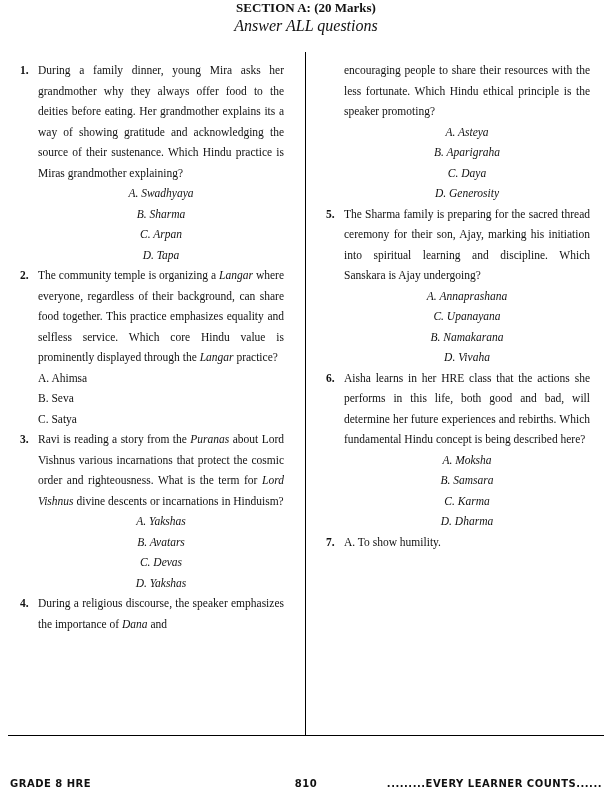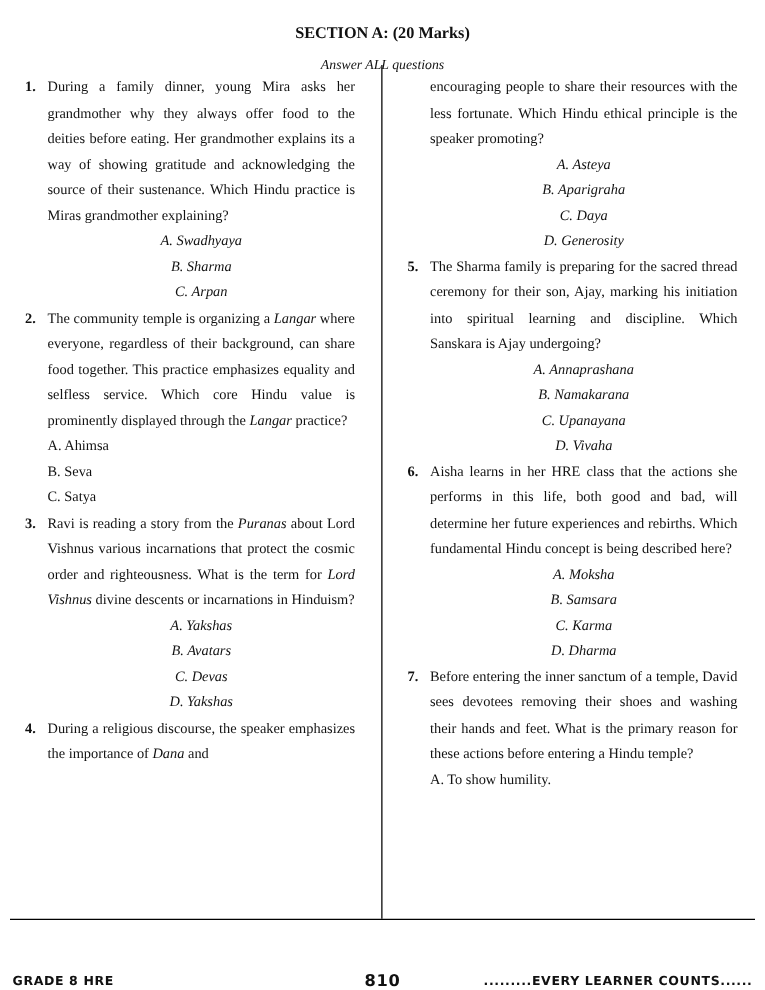--- a/index.html
+++ b/index.html
@@ -10,31 +10,30 @@
   .page {
     position: relative;
     width: 612px;
     height: 792px;
     background: #ffffff;
     font-family: "Liberation Serif", serif;
     color: #111111;
     overflow: hidden;
   }
   .header {
-    padding-top: 18px;
     text-align: center;
   }
   .title {
     font-weight: bold;
     font-size: 13px;
   }
   .subtitle {
     font-style: italic;
-    font-size: 11px;
-    margin-top: 12px;
+    font-size: 16px;
+    margin-top: 1px;
   }
   .columns {
     position: absolute;
     top: 52px;
     left: 0;
     right: 0;
     bottom: 57px;
     display: flex;
     overflow: hidden;
   }
@@ -95,21 +94,21 @@
     display: grid;
     grid-template-columns: 1fr auto 1fr;
     align-items: center;
     font-family: "DejaVu Sans", sans-serif;
     font-weight: 700;
     font-size: 10px;
     letter-spacing: 0.5px;
     margin-top: 32px;
   }
   .f-left { justify-self: start; }
-  .f-center { justify-self: center; font-size: 13px; }
+  .f-center { justify-self: center; font-size: 10px; }
   .f-right { justify-self: end; }
 </style>
 </head>
 <body>
 
 <div class="page">
 
   <div class="header">
     <div class="title">SECTION A: (20 Marks)</div>
     <div class="subtitle">Answer ALL questions</div>
@@ -117,20 +116,21 @@
 
   <div class="columns">
     <div class="column">
         <div class="question">
           <div class="qnum">1.</div>
           <div class="qbody">
             <div class="qtext"><span>During a family dinner, young Mira asks her grandmother why they always offer food to the deities before eating. Her grandmother explains its a way of showing gratitude and acknowledging the source of their sustenance. Which Hindu practice is Miras grandmother explaining?</span></div>
             <div class="option italic">A. Swadhyaya</div>
             <div class="option italic">B. Sharma</div>
             <div class="option italic">C. Arpan</div>
+            <div class="option italic">D. Tapa</div>
           </div>
         </div>
         <div class="question">
           <div class="qnum">2.</div>
           <div class="qbody">
             <div class="qtext"><span>The community temple is organizing a </span><span class="italic">Langar</span><span> where everyone, regardless of their background, can share food together. This practice emphasizes equality and selfless service. Which core Hindu value is prominently displayed through the </span><span class="italic">Langar</span><span> practice?</span></div>
             <div class="option">A. Ahimsa</div>
             <div class="option">B. Seva</div>
             <div class="option">C. Satya</div>
           </div>
@@ -161,39 +161,38 @@
             <div class="option italic">B. Aparigraha</div>
             <div class="option italic">C. Daya</div>
             <div class="option italic">D. Generosity</div>
           </div>
         </div>
         <div class="question">
           <div class="qnum">5.</div>
           <div class="qbody">
             <div class="qtext"><span>The Sharma family is preparing for the sacred thread ceremony for their son, Ajay, marking his initiation into spiritual learning and discipline. Which Sanskara is Ajay undergoing?</span></div>
             <div class="option italic">A. Annaprashana</div>
+            <div class="option italic">C. Upanayana</div>
             <div class="option italic">B. Namakarana</div>
-            <div class="option italic">C. Upanayana</div>
             <div class="option italic">D. Vivaha</div>
           </div>
         </div>
         <div class="question">
           <div class="qnum">6.</div>
           <div class="qbody">
             <div class="qtext"><span>Aisha learns in her HRE class that the actions she performs in this life, both good and bad, will determine her future experiences and rebirths. Which fundamental Hindu concept is being described here?</span></div>
             <div class="option italic">A. Moksha</div>
             <div class="option italic">B. Samsara</div>
             <div class="option italic">C. Karma</div>
             <div class="option italic">D. Dharma</div>
           </div>
         </div>
         <div class="question">
           <div class="qnum">7.</div>
           <div class="qbody">
-            <div class="qtext"><span>Before entering the inner sanctum of a temple, David sees devotees removing their shoes and washing their hands and feet. What is the primary reason for these actions before entering a Hindu temple?</span></div>
             <div class="option">A. To show humility.</div>
           </div>
         </div>
       </div>
   </div>
 
   <div class="divider"></div>
 
   <div class="footer-rule"></div>
 

